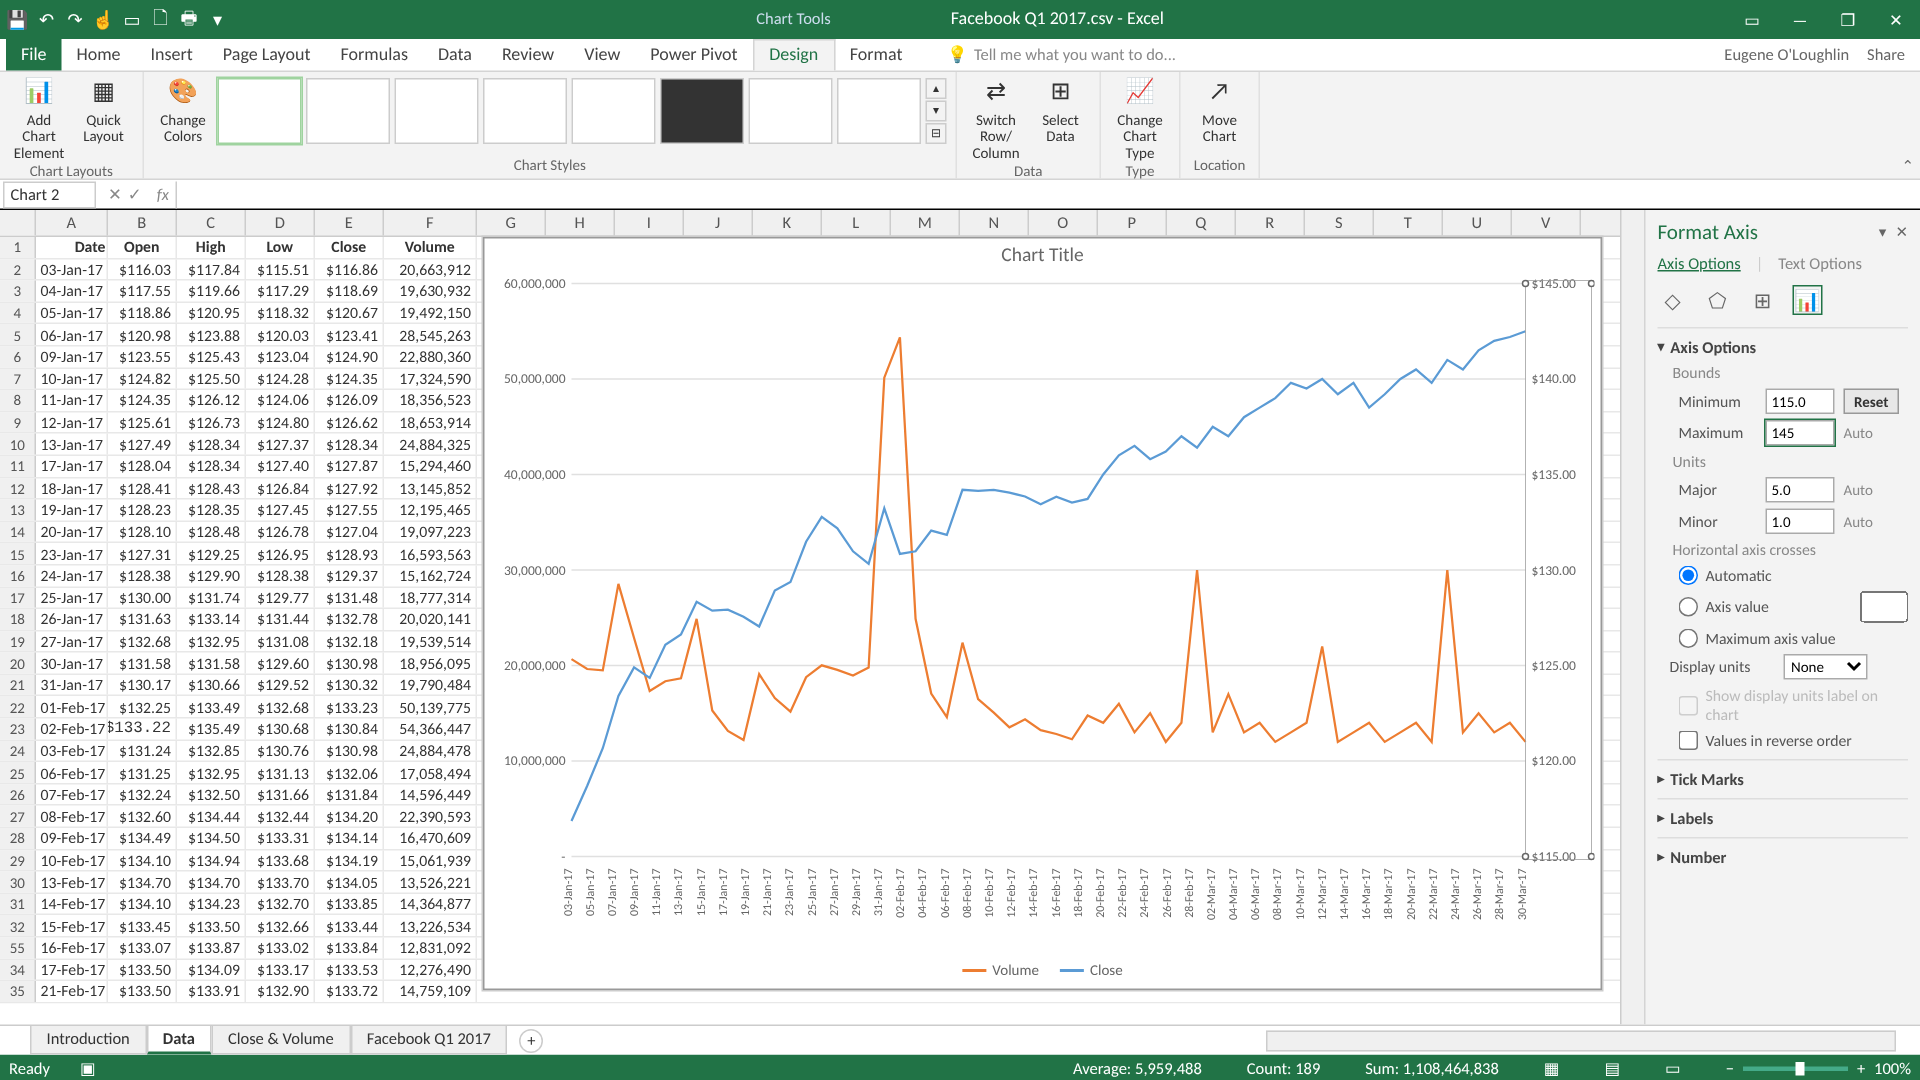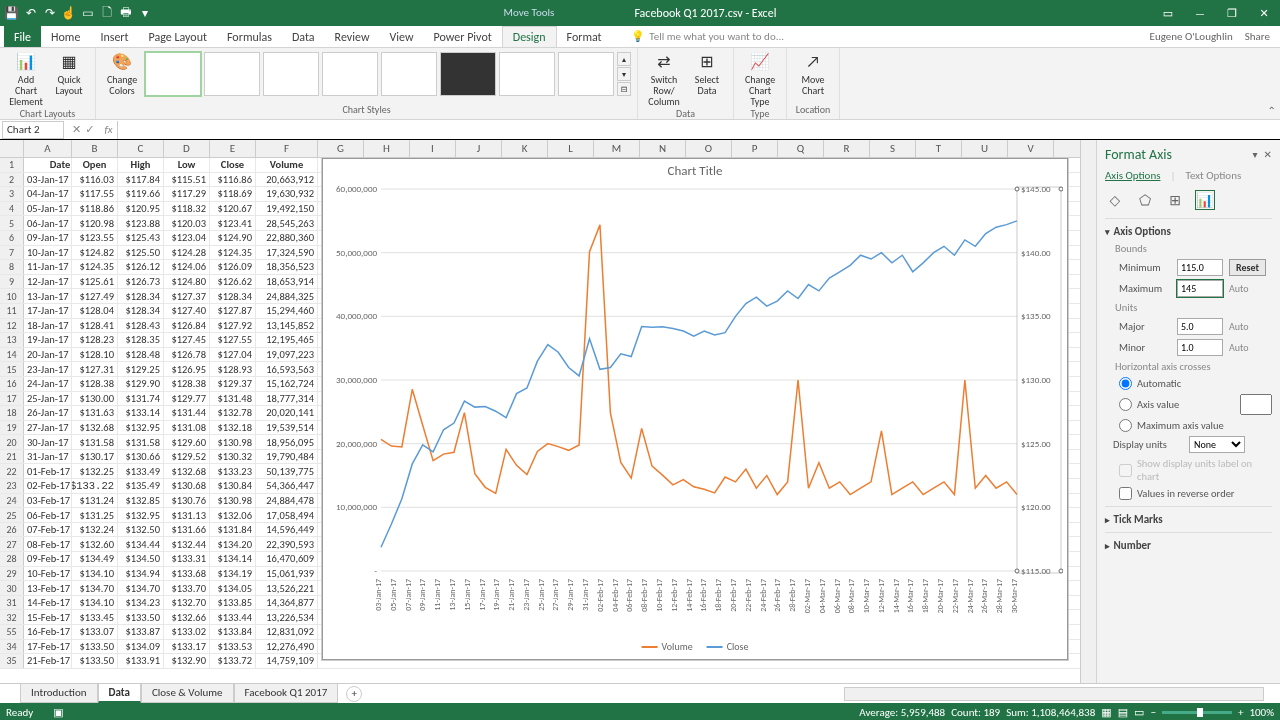--- a/index.html
+++ b/index.html
@@ -73,42 +73,42 @@
 .frow .lnk.bold{font-weight:bold;border:1px solid #999;padding:1px 6px;background:#e8e8e8;color:#333}
 .radio-row,.chk-row{display:flex;align-items:center;gap:5px;padding:2px 0 2px 14px;font-size:10.5px}
 .radio-row input,.chk-row input{margin:0}
 .sel-inp{height:17px;border:1px solid #aaa;font-size:10px;width:56px;background:#fff}
 .tabstrip{height:20px;background:#fff;border-top:1px solid #ccc;display:flex;align-items:center;padding-left:20px;gap:2px;position:relative}
 .wtab{padding:2px 10px;font-size:11px;border:1px solid #ccc;border-top:none;background:#f0f0f0;cursor:pointer}
 .wtab.active{background:#fff;border-bottom:2px solid #217346;font-weight:bold}
 .wtab-add{width:16px;height:16px;border:1px solid #ccc;border-radius:50%;display:flex;align-items:center;justify-content:center;margin-left:6px;font-size:11px;cursor:pointer}
 .hscroll{position:absolute;right:16px;width:420px;height:14px;background:#f0f0f0;border:1px solid #ccc;top:3px}
 .statusbar{height:19px;background:#217346;color:#fff;display:flex;align-items:center;font-size:11px;padding:0 6px;justify-content:space-between}
-.status-right{display:flex;gap:6px;align-items:center}
+.status-right{display:flex;gap:30px;align-items:center}
 .zoom-ctrl{display:flex;align-items:center;gap:6px}
 .zoom-slider{width:70px;height:3px;background:#4a8;position:relative}
 .zoom-slider::after{content:'';position:absolute;left:50%;top:-3px;width:6px;height:9px;background:#fff}
 svg{display:block}
 </style>
 </head>
 <body>
 
 <div class="titlebar">
   <div class="qat">
     <span class="qat-btn">💾</span>
     <span class="qat-btn">↶</span>
     <span class="qat-btn">↷</span>
     <span class="qat-btn">☝</span>
     <span class="qat-btn">▭</span>
     <span class="qat-btn">🗋</span>
     <span class="qat-btn">🖶</span>
     <span class="qat-btn">▾</span>
   </div>
   <div class="title-center">
-    <span class="title-ctx">Move Tools</span>
+    <span class="title-ctx">Chart Tools</span>
     <span>Facebook Q1 2017.csv - Excel</span>
   </div>
   <div class="win-ctrl">
     <span>▭</span>
     <span>—</span>
     <span>❐</span>
     <span>✕</span>
   </div>
 </div>
 
@@ -719,20 +719,23 @@
           </div>
         <div class="chk-row">
             <input type="checkbox" style="">
             <span>Values in reverse order</span>
           </div>
       </div>
       <div class="sect">
           <div class="sect-h collapsed">Tick Marks</div>
         </div>
       <div class="sect">
+          <div class="sect-h collapsed">Labels</div>
+        </div>
+      <div class="sect">
           <div class="sect-h collapsed">Number</div>
         </div>
     </div>
   </div>
 </div>
 
 <div class="tabstrip">
   <div id="ws-tabs" style="display:flex;gap:0">
       <div class="wtab">Introduction</div>
       <div class="wtab active">Data</div>

